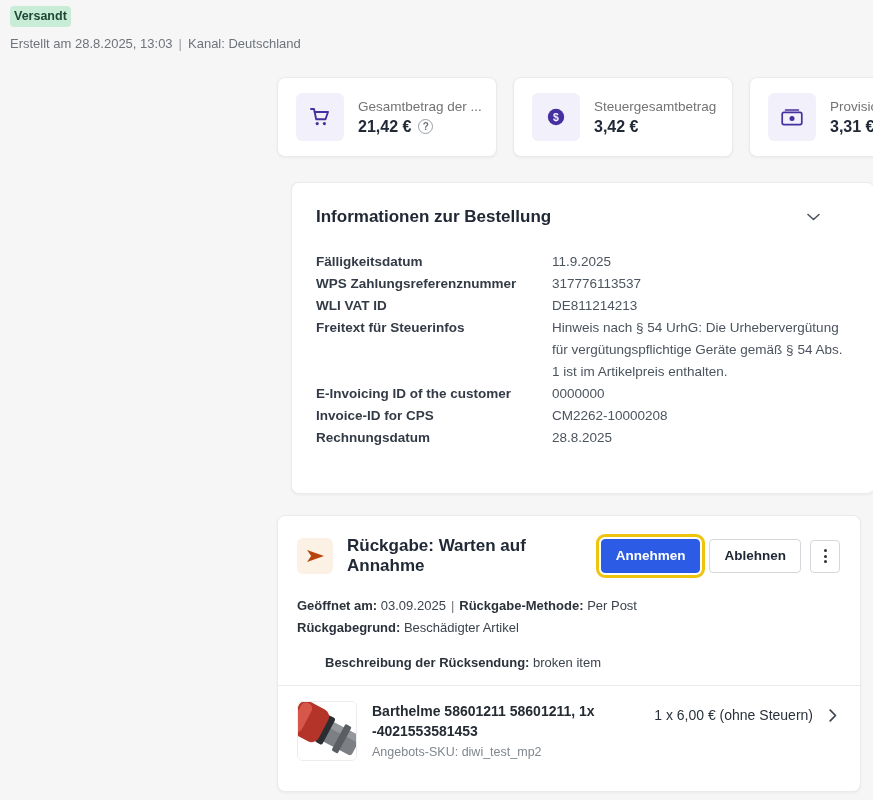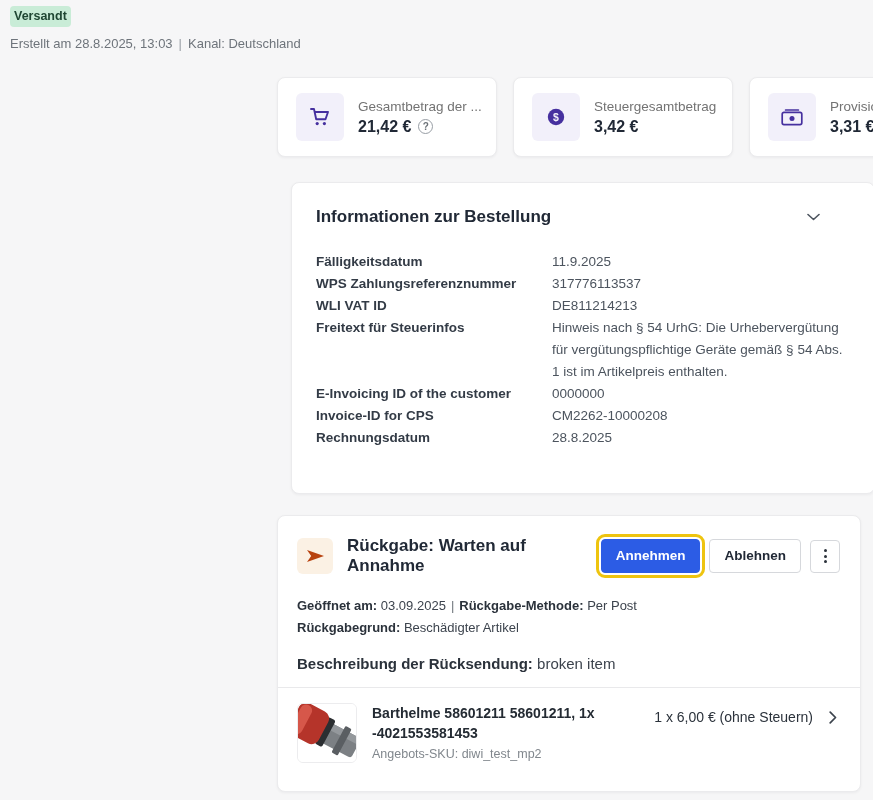--- a/index.html
+++ b/index.html
@@ -74,21 +74,21 @@
   .btn-secondary{background:#fff;border:1px solid #d6d8dc;color:#212936;}
   .btn-kebab{
     background:#fff;border:1px solid #d6d8dc;border-radius:4px;width:30px;height:33px;
     display:flex;flex-direction:column;align-items:center;justify-content:center;gap:2.5px;cursor:pointer;
   }
   .btn-kebab i{width:3px;height:3px;border-radius:50%;background:#2b323b;display:block;}
 
   .return-meta{margin-top:19px;font-size:13px;line-height:22px;color:#3c434d;}
   .return-meta b{color:#2b323b;font-weight:700;}
   .return-meta .sep{margin:0 5px;color:#6e747b;}
-  .return-desc{margin-top:16px;font-size:15px;color:#3c434d;}
+  .return-desc{margin-top:16px;font-size:13px;color:#3c434d;margin-left:28px;}
   .return-desc b{color:#2b323b;}
 
   .divider{border-top:1px solid #e9e9eb;margin:15px -20px 0 -19px;}
 
   .product-row{display:flex;align-items:flex-start;padding:15px 3px 0 0;cursor:pointer;}
   .product-img{
     width:58px;height:58px;border:1px solid #ececee;border-radius:6px;background:#fff;
     flex:0 0 58px;overflow:hidden;
   }
   .product-text{margin-left:15px;width:280px;}

